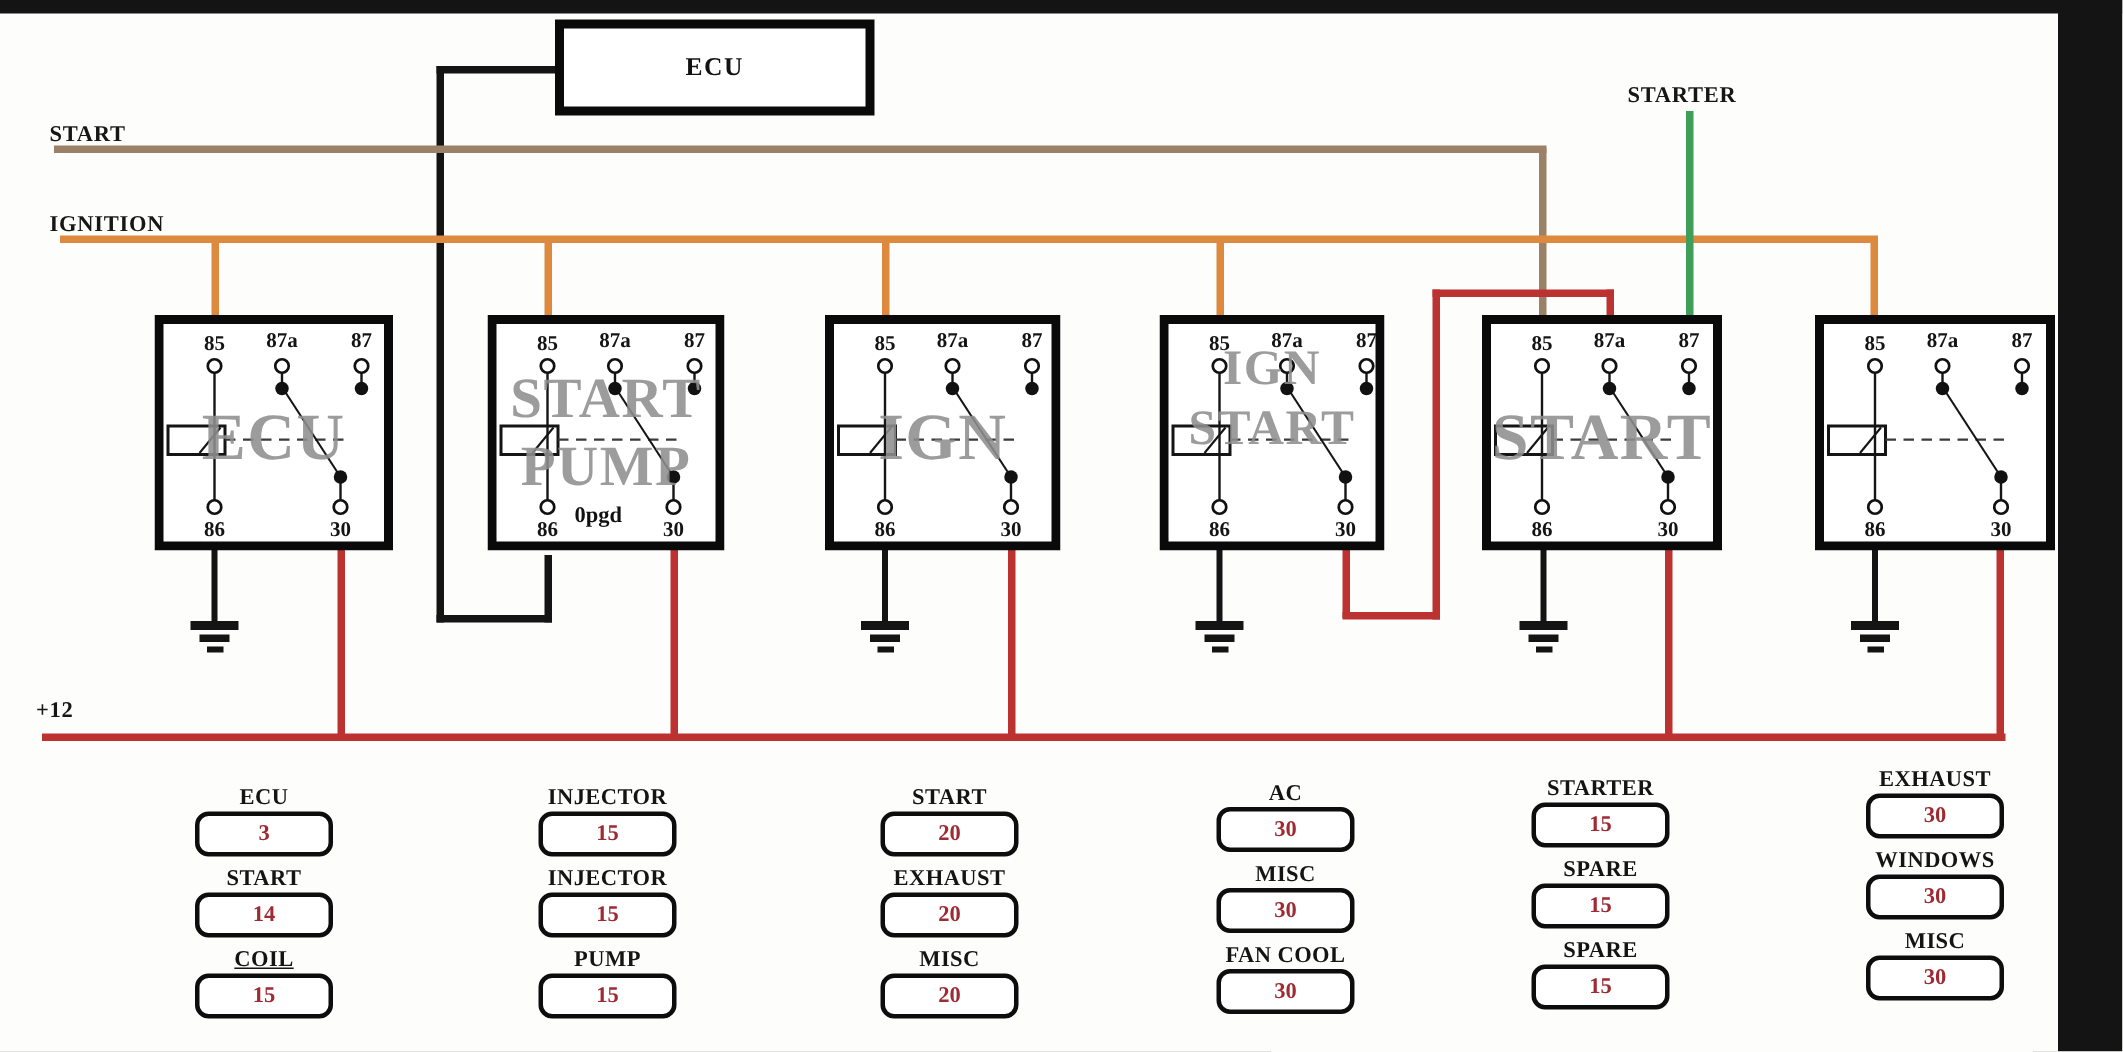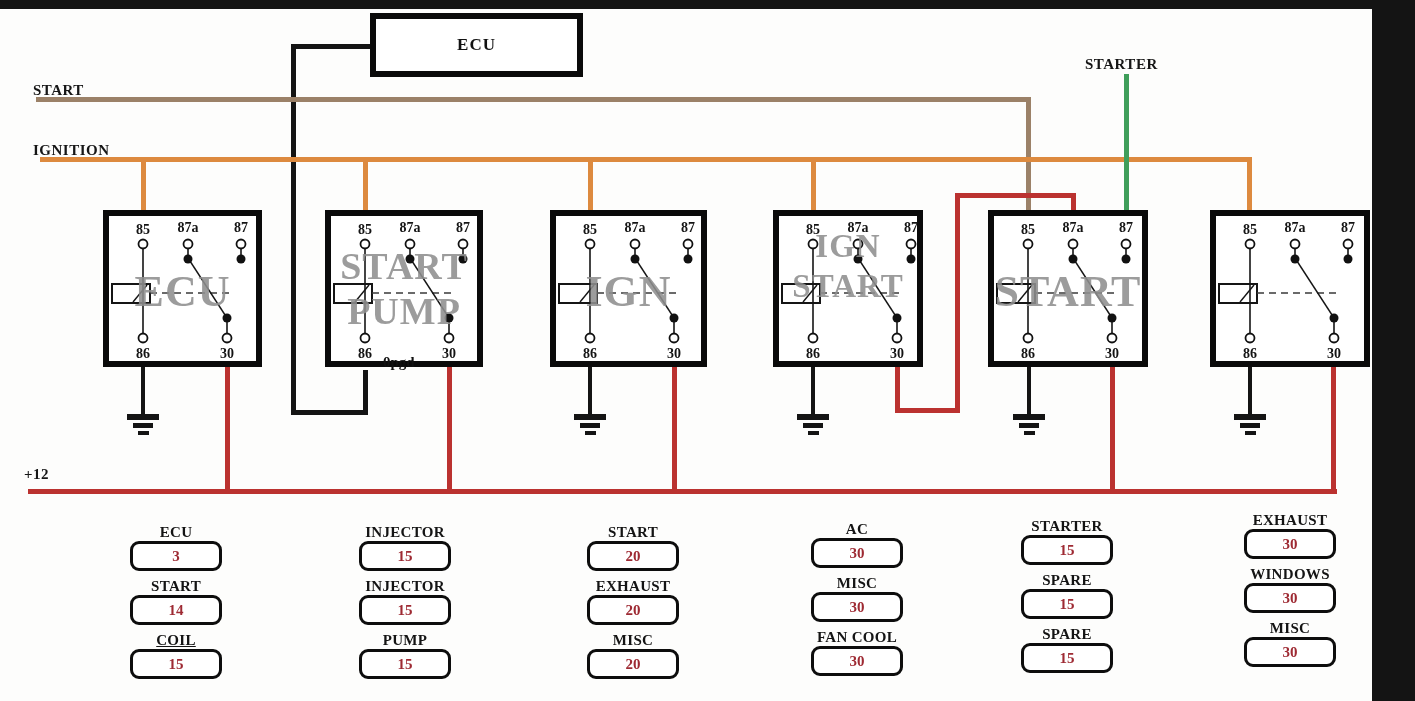--- a/index.html
+++ b/index.html
@@ -166,21 +166,21 @@
 </svg>
         <div class="rname lines-2">
           <div>START</div>
           <div>PUMP</div>
         </div>
    <span class="pin" style="left:40px;top:12px;">85</span>
    <span class="pin" style="left:85px;top:10px;">87a</span>
    <span class="pin" style="left:138px;top:10px;">87</span>
    <span class="pin" style="left:40px;top:136px;">86</span>
    <span class="pin" style="left:124px;top:136px;">30</span>
-        <span class="wmark" style="left:58px;top:144px;">0pgd</span>
+        <span class="wmark" style="left:58px;top:126px;">0pgd</span>
       </div>
       <div class="relay" style="left: 550px; width: 157px;">
 <svg width="157" height="157" viewBox="0 0 157 157" xmlns="http://www.w3.org/2000/svg">
  <rect x="3" y="3" width="151" height="151" fill="#ffffff" stroke="#0a0a0a" stroke-width="6"></rect>
  <rect x="9" y="74" width="38" height="19" fill="#fff" stroke="#151515" stroke-width="2"></rect>
  <line x1="30" y1="92" x2="44" y2="75" stroke="#151515" stroke-width="1.4"></line>
  <line x1="47" y1="83" x2="131" y2="83" stroke="#3a3a3a" stroke-width="1.5" stroke-dasharray="7 5"></line>
  <line x1="40" y1="34" x2="40" y2="128" stroke="#151515" stroke-width="1.6"></line>
  <line x1="85" y1="36" x2="85" y2="48" stroke="#151515" stroke-width="1.6"></line>
  <line x1="85" y1="48" x2="124" y2="108" stroke="#151515" stroke-width="1.4"></line>

